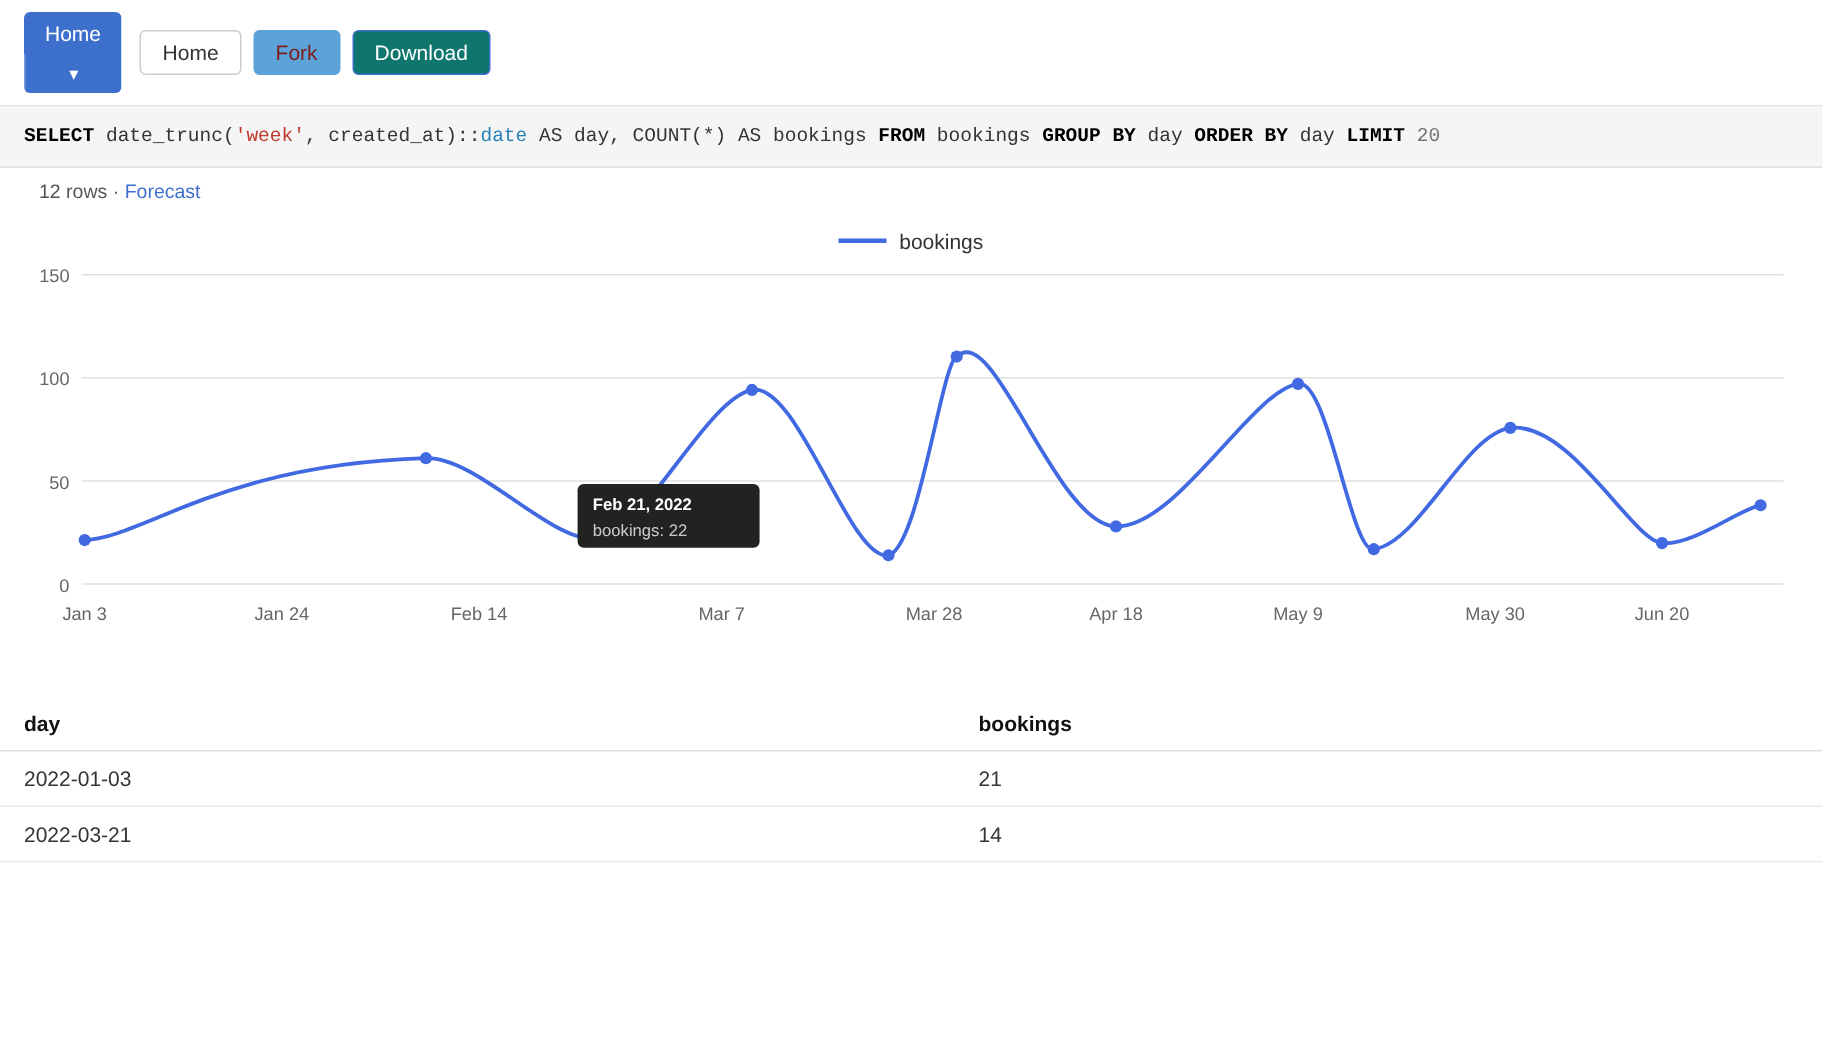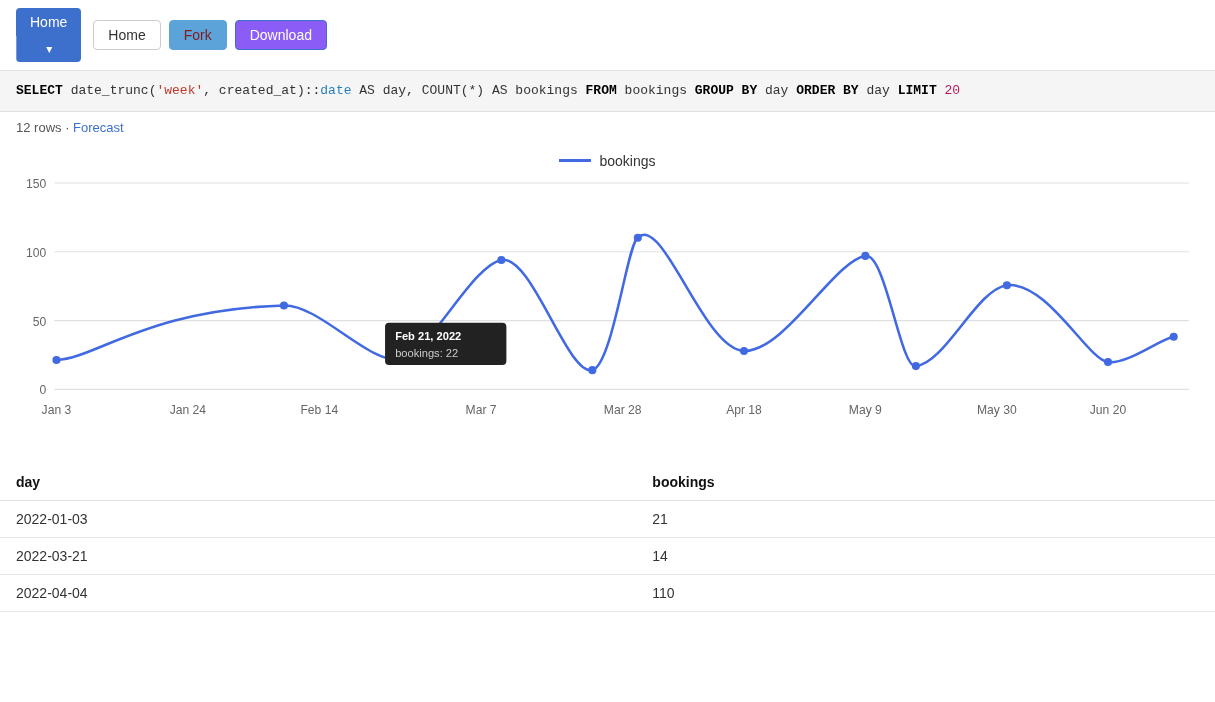--- a/index.html
+++ b/index.html
@@ -60,46 +60,46 @@
     .btn-fork {
       background: #5ba3d9;
       border: 1px solid #5ba3d9;
       padding: 6px 14px;
       border-radius: 4px;
       cursor: pointer;
       font-size: 14px;
       color: #7f1d1d;
     }
     .btn-download {
-      background: #8b5cf6;
+      background: #0f766e;
       border: 1px solid #3d6fcc;
       padding: 6px 14px;
       border-radius: 4px;
       cursor: pointer;
       font-size: 14px;
       color: #fff;
     }
 
     
     .sql-block {
       background: #f5f5f5;
       padding: 10px 16px;
       font-family: 'Courier New', Courier, monospace;
       font-size: 13px;
       border-bottom: 1px solid #e0e0e0;
       line-height: 1.5;
     }
     .sql-keyword { color: #000; font-weight: bold; }
     .sql-string { color: #c0392b; }
     .sql-type { color: #2980b9; }
-    .sql-number { color: #be185d; }
+    .sql-number { color: #737373; }
 
     
     .row-info {
-      padding: 8px 16px;
+      padding: 8px 26px;
       font-size: 13px;
       color: #555;
     }
     .row-info a {
       color: #3d6fcc;
       text-decoration: none;
     }
 
     
     .chart-container {
@@ -228,18 +228,14 @@
   </thead>
   <tbody id="table-body">
   <tr>
         <td>2022-01-03</td>
         <td>21</td>
       </tr>
       <tr>
         <td>2022-03-21</td>
         <td>14</td>
       </tr>
-      <tr>
-        <td>2022-04-04</td>
-        <td>110</td>
-      </tr>
     </tbody>
 </table>
 
 </body></html>

